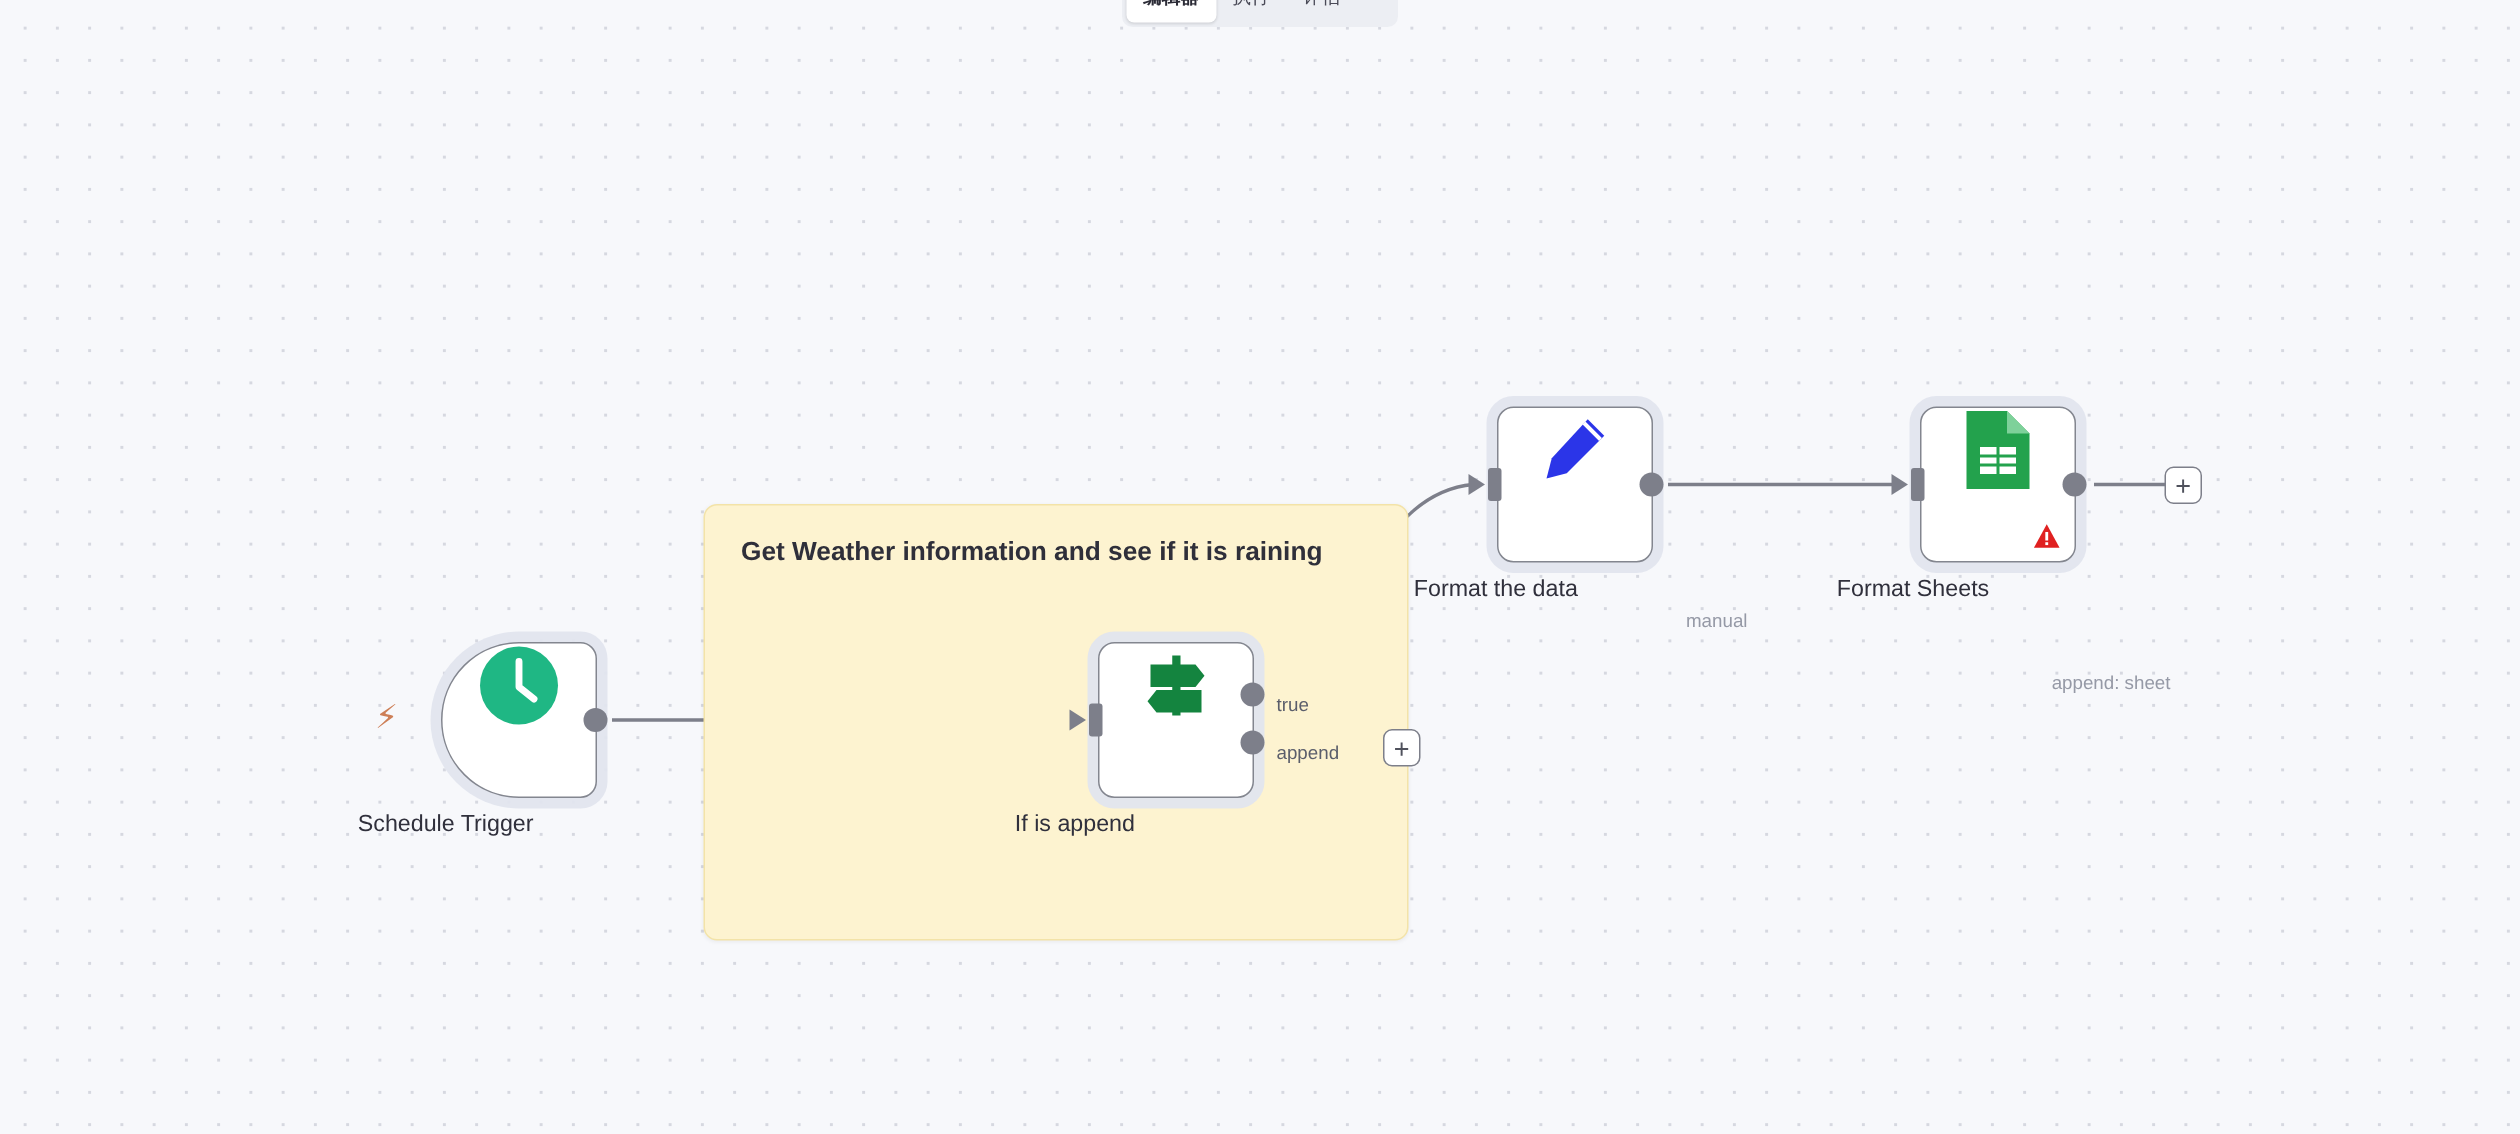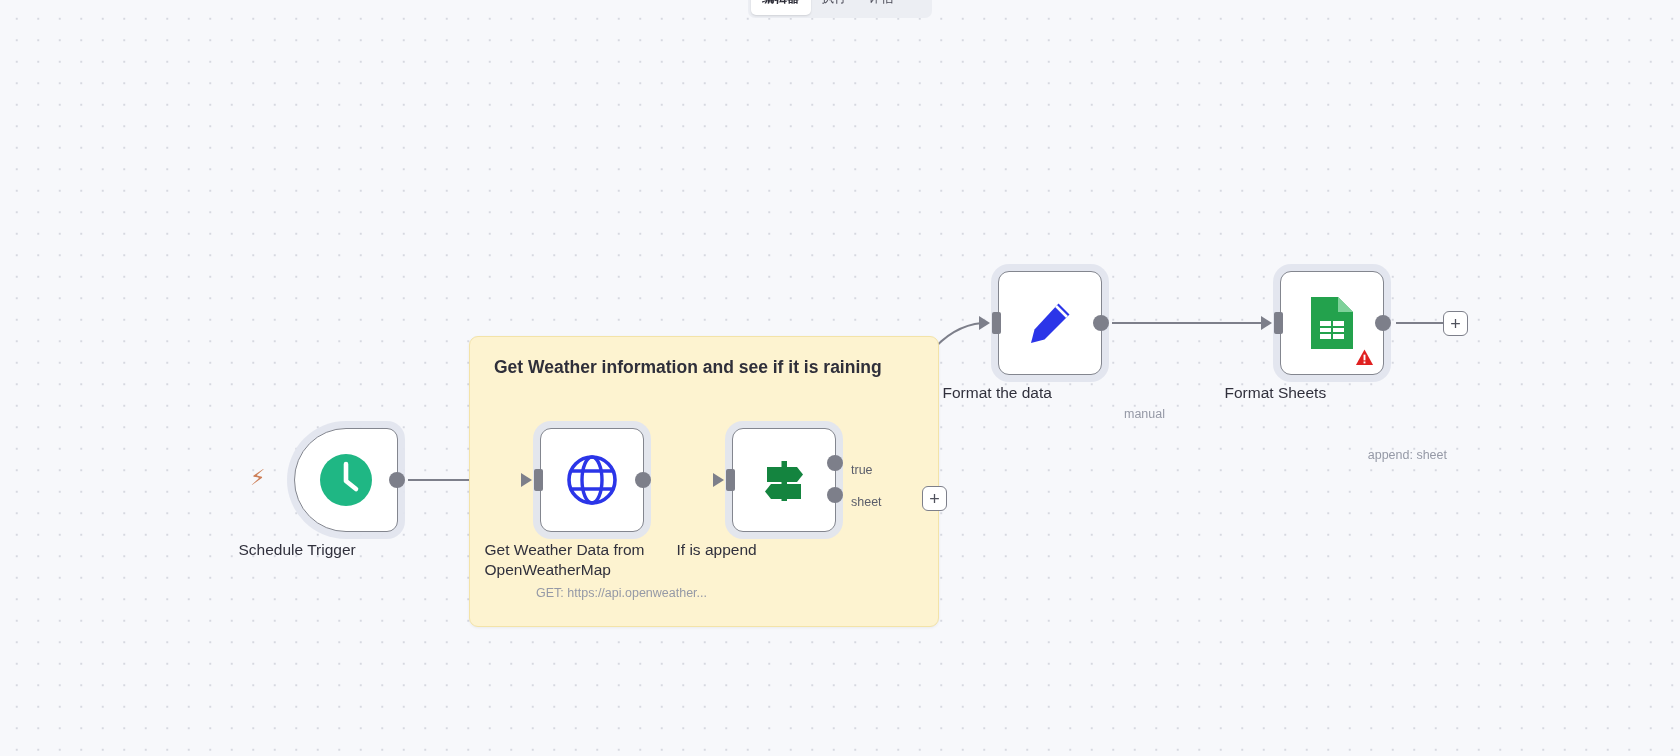--- a/index.html
+++ b/index.html
@@ -89,21 +89,21 @@
     z-index: 12;
   }
   .node-box {
     position: relative;
     width: 104px;
     height: 104px;
     background: #ffffff;
     border: 1.6px solid #83868f;
     border-radius: 11px;
     display: flex;
-    align-items: center;
+    align-items: flex-start;
     justify-content: center;
     box-shadow: 0 0 0 7px rgba(226,229,238,.95);
   }
   .node-box.trigger {
     border-radius: 52px 11px 11px 52px;
   }
   .node-label {
     position: absolute;
     left: 50%;
     transform: translateX(-50%);
@@ -239,49 +239,34 @@
     <div class="node-box trigger">
       <svg width="56" height="56" viewBox="0 0 56 56">
         <circle cx="28" cy="28" r="26" fill="#1fb784"></circle>
         <path d="M28 12 L28 29 L38 37" stroke="#ffffff" stroke-width="4.6" fill="none" stroke-linecap="round" stroke-linejoin="round"></path>
       </svg>
       <div class="out-dot"></div>
     </div>
     <div class="node-label">Schedule Trigger</div>
   </div>
 
-  <div class="node" style="left:540px; top:428px;">
-    <div class="node-box">
-      <div class="in-arrow"></div>
-      <div class="in-port"></div>
-      <svg width="54" height="54" viewBox="0 0 54 54">
-        <circle cx="27" cy="27" r="23" fill="none" stroke="#2b35e8" stroke-width="3.6"></circle>
-        <ellipse cx="27" cy="27" rx="10" ry="23" fill="none" stroke="#2b35e8" stroke-width="3.4"></ellipse>
-        <line x1="5" y1="18" x2="49" y2="18" stroke="#2b35e8" stroke-width="3.4"></line>
-        <line x1="5" y1="36" x2="49" y2="36" stroke="#2b35e8" stroke-width="3.4"></line>
-      </svg>
-      <div class="out-dot"></div>
-    </div>
-    <div class="node-label">Get Weather Data from OpenWeatherMap</div>
-    <div class="node-sub" style="top:158px;">GET: https://api.openweather...</div>
-  </div>
 
   <div class="node" style="left:732px; top:428px;">
     <div class="node-box">
       <div class="in-arrow"></div>
       <div class="in-port"></div>
       <svg width="54" height="54" viewBox="0 0 54 54">
         <rect x="24.5" y="8" width="5.5" height="40" fill="#14843f"></rect>
         <path d="M10 14 L40 14 L46 21.5 L40 29 L10 29 Z" fill="#14843f"></path>
         <path d="M44 31 L14 31 L8 38.5 L14 46 L44 46 Z" fill="#14843f"></path>
       </svg>
       <div class="out-dot o-true"></div>
       <div class="out-dot o-false"></div>
       <div class="port-label l-true">true</div>
-      <div class="port-label l-false">sheet</div>
+      <div class="port-label l-false">append</div>
     </div>
     <div class="node-label">If is append</div>
   </div>
 
   <div class="plus-btn" style="left:922px; top:486px;">+</div>
 
   <div class="node" style="left:998px; top:271px;">
     <div class="node-box">
       <div class="in-arrow"></div>
       <div class="in-port"></div>

